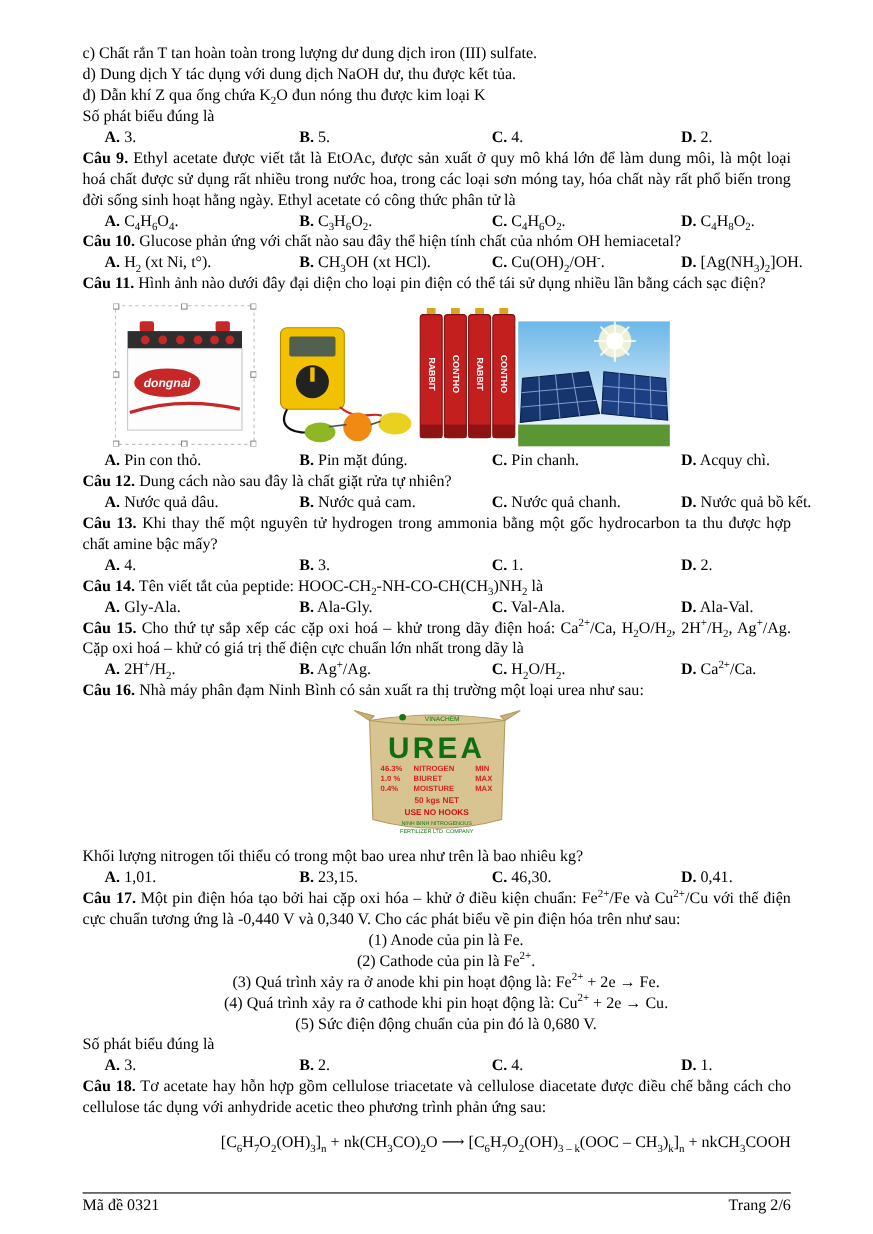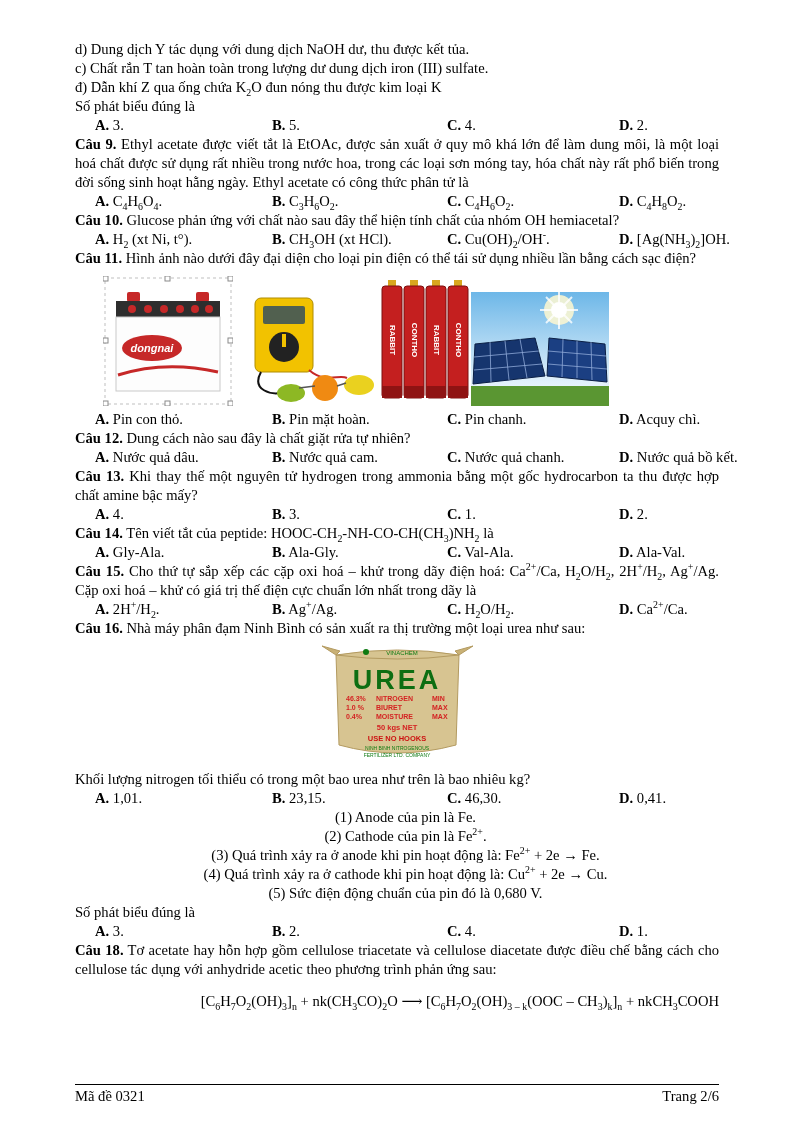--- a/index.html
+++ b/index.html
@@ -24,22 +24,22 @@
     display:flex;justify-content:space-between;
   }
   svg text{font-family:"Liberation Sans","DejaVu Sans",sans-serif;}
 </style>
 </head>
 <body>
 
 <div class="page">
 
   <section>
+    <p>c) Chất rắn T tan hoàn toàn trong lượng dư dung dịch iron (III) sulfate.</p>
     <p>d) Dung dịch Y tác dụng với dung dịch NaOH dư, thu được kết tủa.</p>
-    <p>c) Chất rắn T tan hoàn toàn trong lượng dư dung dịch iron (III) sulfate.</p>
     <p>đ) Dẫn khí Z qua ống chứa K<sub>2</sub>O đun nóng thu được kim loại K</p>
     <p>Số phát biểu đúng là</p>
     <div class="opts">
       <span class="opt"><b>A.</b> <span>3.</span></span>
       <span class="opt"><b>B.</b> <span>5.</span></span>
       <span class="opt"><b>C.</b> <span>4.</span></span>
       <span class="opt"><b>D.</b> <span>2.</span></span>
     </div>
   </section>
 
@@ -166,21 +166,21 @@
             <line x1="77" y1="59" x2="135" y2="64"></line>
               <line x1="77" y1="72" x2="136" y2="77"></line>
           </g>
         </g>
         <rect x="0" y="94" width="138" height="20" fill="#5a9632"></rect>
       </svg>
     </div>
 
     <div class="opts">
       <span class="opt"><b>A.</b> <span>Pin con thỏ.</span></span>
-      <span class="opt"><b>B.</b> <span>Pin mặt hoàn.</span></span>
+      <span class="opt"><b>B.</b> <span>Pin mặt đúng.</span></span>
       <span class="opt"><b>C.</b> <span>Pin chanh.</span></span>
       <span class="opt"><b>D.</b> <span>Acquy chì.</span></span>
     </div>
   </section>
 
   <section>
     <p><b>Câu 12.</b> <span>Dung cách nào sau đây là chất giặt rửa tự nhiên?</span></p>
     <div class="opts">
       <span class="opt"><b>A.</b> <span>Nước quả dâu.</span></span>
       <span class="opt"><b>B.</b> <span>Nước quả cam.</span></span>
@@ -252,20 +252,21 @@
     <p>Khối lượng nitrogen tối thiểu có trong một bao urea như trên là bao nhiêu kg?</p>
     <div class="opts">
       <span class="opt"><b>A.</b> <span>1,01.</span></span>
       <span class="opt"><b>B.</b> <span>23,15.</span></span>
       <span class="opt"><b>C.</b> <span>46,30.</span></span>
       <span class="opt"><b>D.</b> <span>0,41.</span></span>
     </div>
   </section>
 
   <section>
+    <p><b>Câu 17.</b> <span>Một pin điện hóa tạo bởi hai cặp oxi hóa – khử ở điều kiện chuẩn: Fe<sup>2+</sup>/Fe và Cu<sup>2+</sup>/Cu với thế điện cực chuẩn tương ứng là -0,440 V và 0,340 V. Cho các phát biểu về pin điện hóa trên như sau:</span></p>
     <div class="statements">
       <p>(1) Anode của pin là Fe.</p>
       <p>(2) Cathode của pin là Fe<sup>2+</sup>.</p>
       <p>(3) Quá trình xảy ra ở anode khi pin hoạt động là: Fe<sup>2+</sup> + 2e → Fe.</p>
       <p>(4) Quá trình xảy ra ở cathode khi pin hoạt động là: Cu<sup>2+</sup> + 2e → Cu.</p>
       <p>(5) Sức điện động chuẩn của pin đó là 0,680 V.</p>
     </div>
     <p>Số phát biểu đúng là</p>
     <div class="opts">
       <span class="opt"><b>A.</b> <span>3.</span></span>

